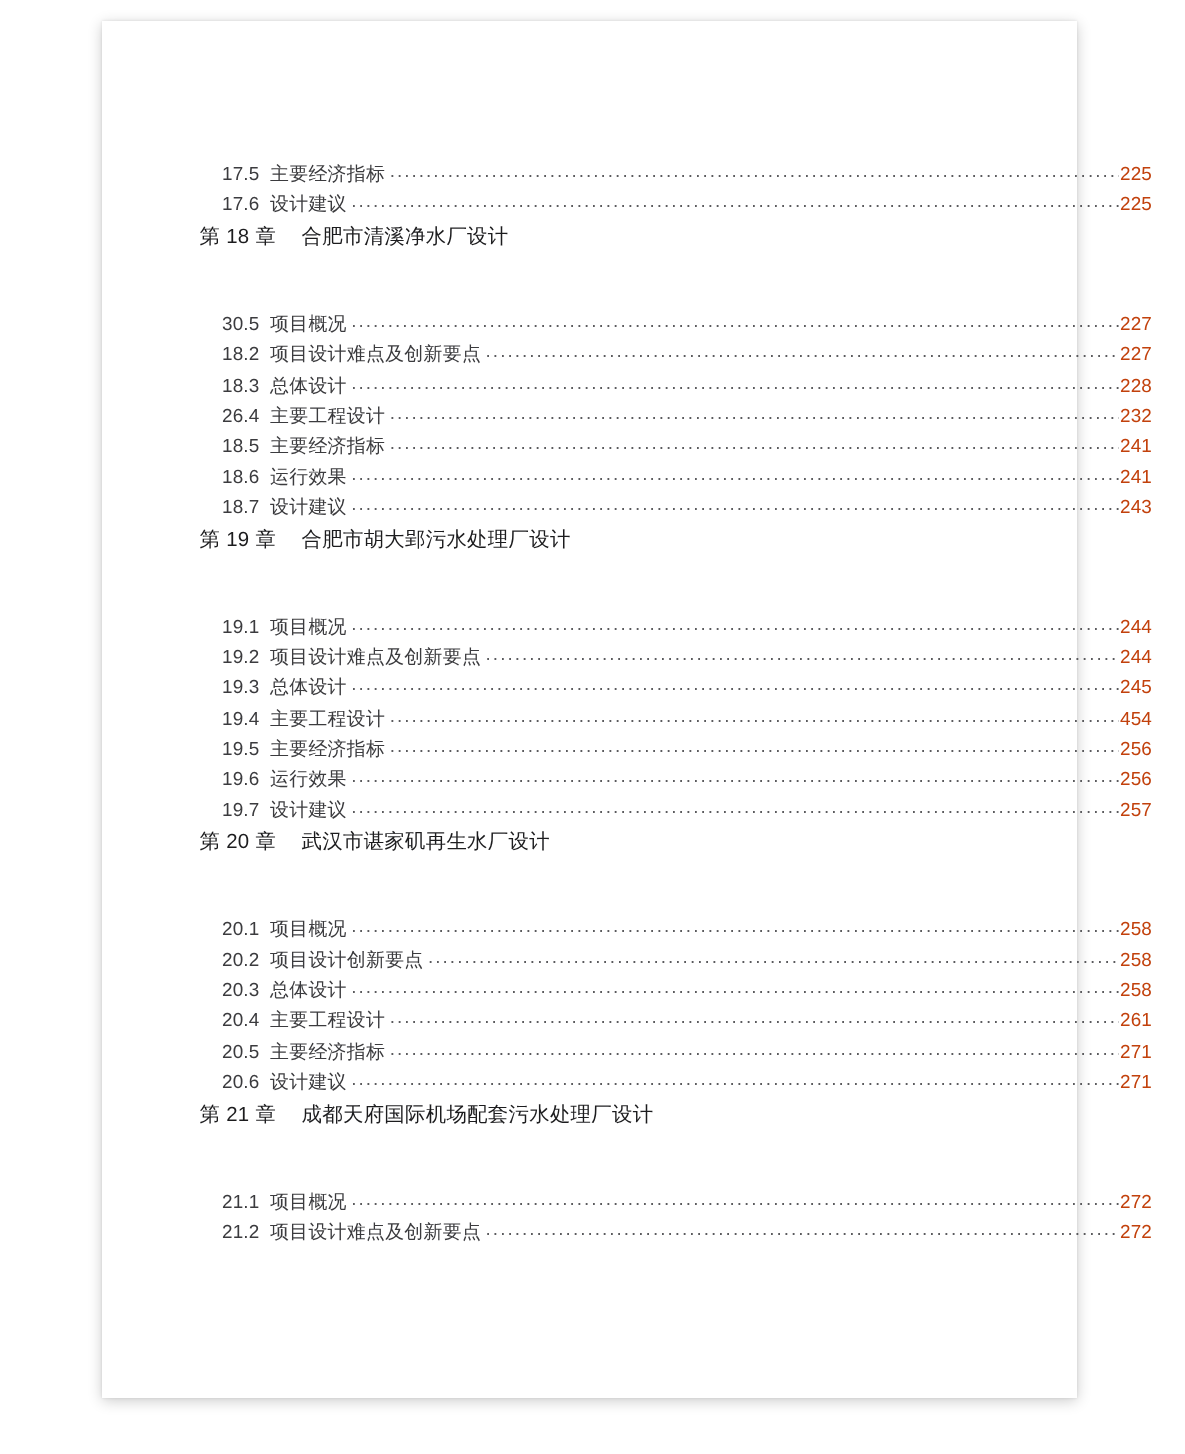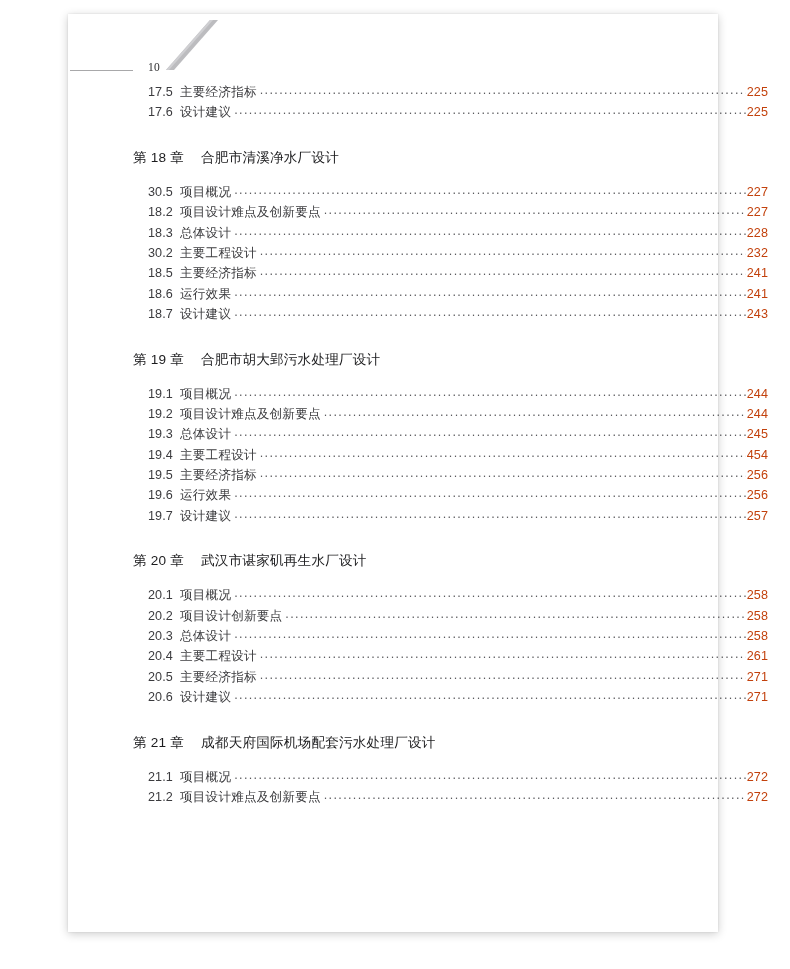--- a/index.html
+++ b/index.html
@@ -97,20 +97,21 @@
     white-space: nowrap;
   }
   .entry .sec-num {
     flex: 0 0 32px;
     letter-spacing: 0.1px;
   }
   .entry .sec-title {
     flex: 0 0 auto;
     padding-right: 3px;
     letter-spacing: 0.2px;
+    margin-top: 24px;
   }
   .entry .leader {
     flex: 1 1 auto;
     min-width: 4px;
     overflow: hidden;
     height: 11px;
     position: relative;
   }
   .entry .leader::before {
     content: "........................................................................................................................................................";
@@ -134,30 +135,20 @@
   .gap-after-chapter { height: 17px; }
   .group { }
 </style>
 </head>
 <body>
 
 <div id="screen">
 
   <div id="page">
 
-    <div id="header">
-      <div class="hdr-rule-left"></div>
-      <div class="hdr-folio">10</div>
-      <div class="hdr-wedge">
-        <svg width="60" height="60" viewBox="0 0 60 60" aria-hidden="true">
-          <polygon points="2,54 46,4 54,4 10,54" fill="#bcbcbf"></polygon>
-          <polygon points="2,54 46,4 49,4 5,54" fill="#cfcfd2"></polygon>
-        </svg>
-      </div>
-    </div>
 
     <div id="content">
 
     <div class="group">
           <div class="entry">
             <span class="sec-num">17.5</span>
             <span class="sec-title">主要经济指标</span>
             <span class="leader"></span>
             <span class="pageno">225</span>
           </div>
@@ -184,21 +175,21 @@
             <span class="leader"></span>
             <span class="pageno">227</span>
           </div>
           <div class="entry">
             <span class="sec-num">18.3</span>
             <span class="sec-title">总体设计</span>
             <span class="leader"></span>
             <span class="pageno">228</span>
           </div>
           <div class="entry">
-            <span class="sec-num">30.2</span>
+            <span class="sec-num">26.4</span>
             <span class="sec-title">主要工程设计</span>
             <span class="leader"></span>
             <span class="pageno">232</span>
           </div>
           <div class="entry">
             <span class="sec-num">18.5</span>
             <span class="sec-title">主要经济指标</span>
             <span class="leader"></span>
             <span class="pageno">241</span>
           </div>

